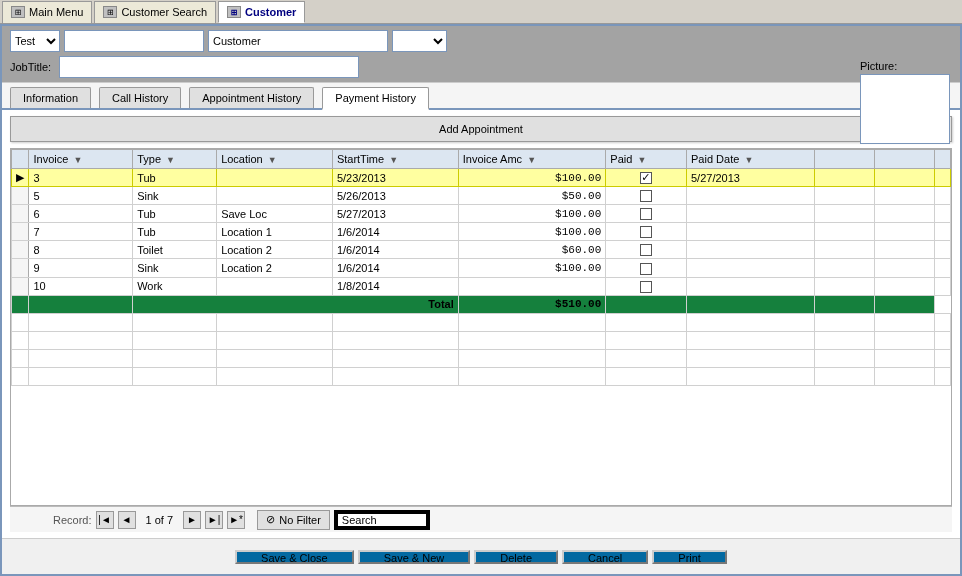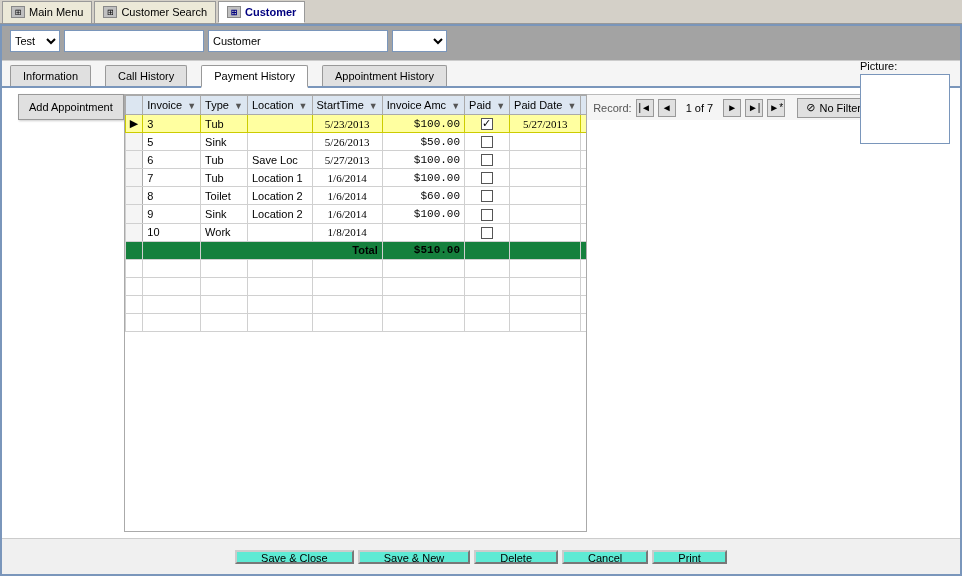--- a/index.html
+++ b/index.html
@@ -139,37 +139,37 @@
       background: #f5f5f5;
       border-bottom: 2px solid #7a96bb;
     }
     .nav-tab {
       padding: 4px 12px;
       border: 1px solid #999;
       border-bottom: none;
       background: #e0e0e0;
       cursor: pointer;
       font-size: 11px;
-      margin-right: 14px;
+      margin-right: 8px;
       border-radius: 2px 2px 0 0;
     }
     .nav-tab.active {
       background: #fff;
       border-bottom: 2px solid #fff;
       margin-bottom: -2px;
       font-weight: normal;
     }
 
     
     .content-area {
       flex: 1;
-      padding: 6px 16px;
+      padding: 6px 8px;
       overflow: hidden;
       display: flex;
-      flex-direction: row;
+      flex-direction: column;
     }
 
     .add-appointment-btn {
       height: 26px;
       padding: 0 10px;
       background: #e0e0e0;
       border: 1px solid #999;
       font-size: 11px;
       cursor: pointer;
       margin-bottom: 6px;
@@ -186,21 +186,21 @@
       width: 100%;
       border-collapse: collapse;
       font-size: 11px;
     }
     thead tr {
       background: #dce6f1;
     }
     th {
       border: 1px solid #aaa;
       padding: 3px 4px;
-      text-align: right;
+      text-align: left;
       font-weight: normal;
       white-space: nowrap;
       cursor: pointer;
       user-select: none;
     }
     th .sort-arrow {
       font-size: 9px;
       margin-left: 2px;
       color: #555;
     }
@@ -247,34 +247,34 @@
     }
     .checkbox-display.checked::after {
       content: '✓';
       position: absolute;
       top: -2px;
       left: 0;
       font-size: 11px;
       color: #000;
     }
     .amount-col { text-align: right; font-family: Liberation Mono, monospace; }
-    .date-col { text-align: center; font-family: Liberation Serif, serif; }
+    .date-col { text-align: left; }
 
     
     .navigator-bar {
       display: flex;
       align-items: center;
       height: 26px;
       background: #f5f5f5;
       border-top: 1px solid #bbb;
       padding: 0 6px;
       font-size: 11px;
       gap: 4px;
     }
-    .nav-label { color: #555; }
+    .nav-label { color: #555; margin-left: 37px; }
     .nav-btn {
       width: 18px;
       height: 18px;
       border: 1px solid #999;
       background: #e0e0e0;
       cursor: pointer;
       display: flex;
       align-items: center;
       justify-content: center;
       font-size: 10px;
@@ -289,40 +289,40 @@
       height: 20px;
       padding: 0 8px;
       background: #e0e0e0;
       border: 1px solid #999;
       cursor: pointer;
       font-size: 11px;
       margin-left: 8px;
     }
     .search-box {
       height: 20px;
-      border: 1px solid #000000;
+      border: 4px solid #000000;
       font-size: 11px;
       padding: 0 4px;
-      width: 64px;
+      width: 96px;
     }
 
     
     .action-bar {
       display: flex;
       justify-content: center;
       align-items: center;
       height: 36px;
       background: #f0f0f0;
       border-top: 1px solid #ccc;
       gap: 4px;
     }
     .action-btn {
       height: 14px;
       padding: 0 24px;
-      background: #5eead4;
+      background: #0369a1;
       border: 2px outset #ccc;
       font-size: 11px;
       cursor: pointer;
     }
 
     .relative-container {
       position: relative;
     }
   </style>
 </head>
@@ -349,39 +349,43 @@
     <div class="header-row1">
       <select class="dropdown-small">
         <option>Test</option>
       </select>
       <input type="text" class="input-name input-firstname" value="" style="">
       <input type="text" class="input-name input-lastname" value="Customer" style="">
       <select class="dropdown-suffix">
         <option></option>
       </select>
     </div>
+    <div class="header-row2">
+      <span class="jobtitle-label">JobTitle:</span>
+      <input type="text" class="input-jobtitle" value="" style="">
+    </div>
 
     <div class="picture-area">
       <div class="picture-label">Picture:</div>
       <div class="picture-box"></div>
     </div>
   </div>
 
   <div class="nav-tabs">
     <div class="nav-tab">
       <span>Information</span>
     </div>
     <div class="nav-tab">
       <span>Call History</span>
     </div>
+    <div class="nav-tab">
+      <span>Appointment History</span>
+    </div>
     <div class="nav-tab active">
       <span>Payment History</span>
-    </div>
-    <div class="nav-tab">
-      <span>Appointment History</span>
     </div>
   </div>
 
   <div class="content-area">
     <button class="add-appointment-btn">
       <span>Add Appointment</span>
     </button>
 
     <div class="data-table-wrapper">
       <table>

